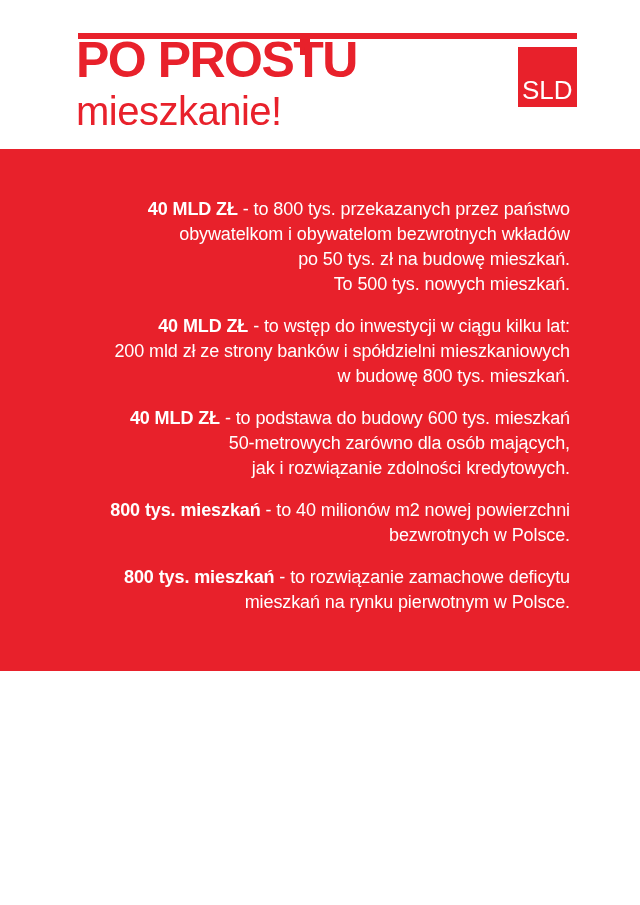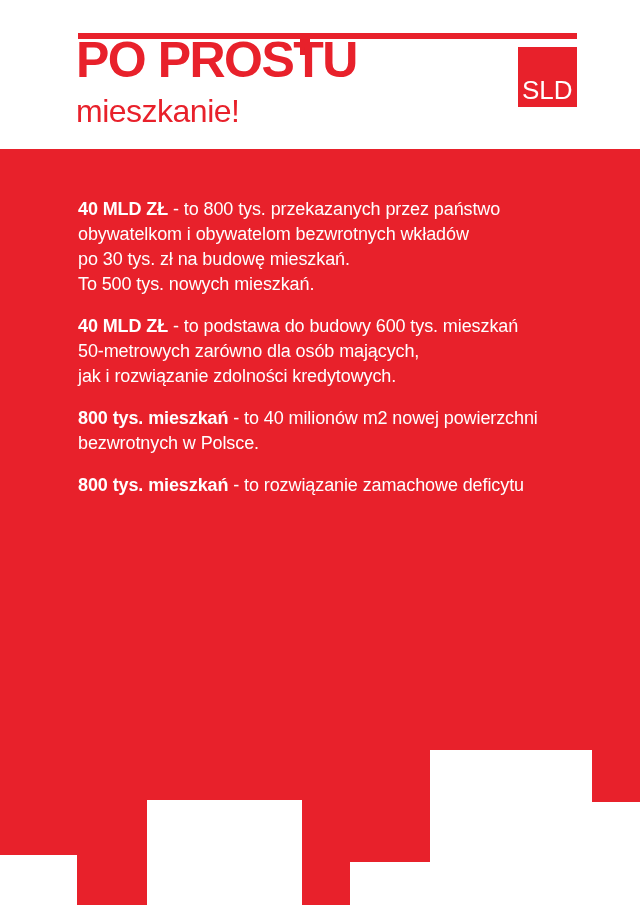--- a/index.html
+++ b/index.html
@@ -1,39 +1,39 @@
 <!DOCTYPE html>
 <html style="--red: #e8212b;"><head>
 <meta charset="utf-8">
 <style>
   html,body{margin:0;padding:0;background:#ffffff;}
   .flyer{
     position:relative;
-    width:640px;height:905px;
+    width:640px;height:671px;
     background:#ffffff;
     overflow:hidden;
     font-family:"Liberation Sans", sans-serif;
   }
   
   .rule{
     position:absolute;left:78px;top:33px;width:499px;height:6px;
     background:var(--red,#e8212b);
   }
   .t-stem{
     position:absolute;left:300px;top:33px;width:10px;height:22px;
     background:var(--red,#e8212b);
   }
   .title-bold{
     position:absolute;left:76px;top:34px;
     font-size:50px;line-height:52px;font-weight:700;letter-spacing:-1.5px;
     color:var(--red,#e8212b);white-space:nowrap;
   }
   .title-light{
     position:absolute;left:76px;top:86px;
-    font-size:32px;line-height:50px;font-weight:400;letter-spacing:-0.5px;
+    font-size:40px;line-height:50px;font-weight:400;letter-spacing:-0.5px;
     color:var(--red,#e8212b);white-space:nowrap;
   }
   .sld-logo{
     position:absolute;left:518px;top:47px;width:59px;height:60px;
     background:var(--red,#e8212b);
   }
   .sld-logo span{
     position:absolute;left:4px;bottom:1px;
     color:#ffffff;font-weight:400;font-size:26px;letter-spacing:0;text-align:center;
   }
@@ -49,21 +49,21 @@
   .cut-c{left:350px;top:862px;width:80px; height:43px;}
   .cut-e{left:430px;top:750px;width:162px;height:155px;}
   .cut-f{left:592px;top:802px;width:48px; height:103px;}
   
   .copy{
     position:absolute;left:78px;top:197px;width:492px;
     color:#ffffff;
   }
   .para{
     margin:0 0 17px 0;
-    font-size:18px;line-height:25px;font-weight:400;letter-spacing:-0.1px;
+    font-size:18px;line-height:25px;font-weight:400;letter-spacing:-0.1px;text-align:right;
   }
   .para b{font-weight:700;}
   .line{white-space:nowrap;}
 </style>
 </head>
 <body>
 
 <div class="flyer">
 
   <div class="rule"></div>
@@ -80,35 +80,41 @@
   <div class="cut cut-b"></div>
   <div class="cut cut-c"></div>
   <div class="cut cut-e"></div>
   <div class="cut cut-f"></div>
 
   <div class="copy">
 
     <div class="para">
       <div class="line"><b>40 MLD ZŁ</b><span> - to 800 tys. przekazanych przez państwo</span></div>
       <div class="line">obywatelkom i obywatelom bezwrotnych wkładów</div>
-      <div class="line">po 30 tys. zł na budowę mieszkań.</div>
+      <div class="line">po 50 tys. zł na budowę mieszkań.</div>
       <div class="line">To 500 tys. nowych mieszkań.</div>
     </div>
 
+    <div class="para">
+      <div class="line"><b>40 MLD ZŁ</b><span> -  to wstęp do inwestycji w ciągu kilku lat:</span></div>
+      <div class="line">200 mld zł ze strony banków i spółdzielni mieszkaniowych</div>
+      <div class="line">w budowę 800 tys. mieszkań.</div>
+    </div>
 
     <div class="para">
       <div class="line"><b>40 MLD ZŁ</b><span> - to podstawa do budowy 600 tys. mieszkań</span></div>
       <div class="line">50-metrowych zarówno dla osób mających,</div>
       <div class="line">jak i rozwiązanie zdolności kredytowych.</div>
     </div>
 
     <div class="para">
       <div class="line"><b>800 tys. mieszkań</b><span> - to 40 milionów m2 nowej powierzchni</span></div>
       <div class="line">bezwrotnych w Polsce.</div>
     </div>
 
 
     <div class="para">
       <div class="line"><b>800 tys. mieszkań</b><span> - to rozwiązanie zamachowe deficytu</span></div>
+      <div class="line">mieszkań na rynku pierwotnym w Polsce.</div>
     </div>
 
   </div>
 </div>
 
 </body></html>

